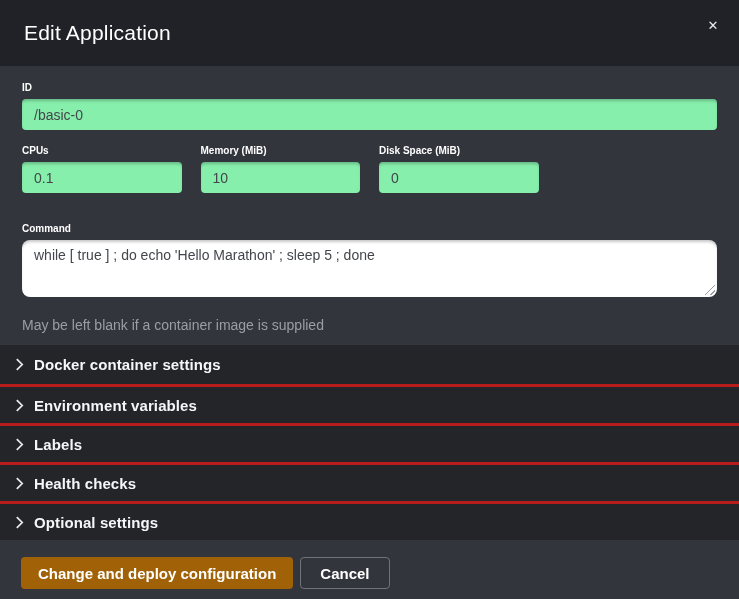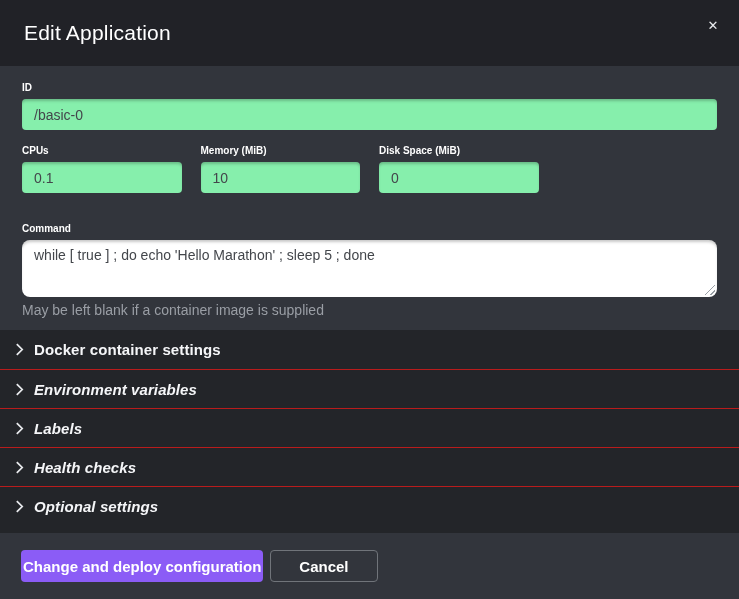--- a/index.html
+++ b/index.html
@@ -69,32 +69,32 @@
     font-size: 14px; color: #43464b;
     resize: none; outline: none;
   }
   .resize-handle {
     position: absolute; right: 2px; bottom: 2px;
     width: 11px; height: 11px;
     background: repeating-linear-gradient(135deg, #9aa0a6 0 1px, transparent 1px 4px);
     clip-path: polygon(100% 0, 100% 100%, 0 100%);
   }
   .help-text {
-    color: #9a9ea5; font-size: 14px; margin-top: 5px;
+    color: #9a9ea5; font-size: 14px; margin-top: 20px;
   }
 
   
   .accordion { background: #232529; flex: 1 1 auto; }
   .accordion-row {
     height: 39px;
     display: flex; align-items: center;
     padding: 0 15px;
     cursor: pointer;
   }
-  .accordion-row + .accordion-row { border-top: 1px solid #b91c1c; font-style: italic; }
+  .accordion-row + .accordion-row { border-top: 3px solid #b91c1c; }
   .chevron { display: flex; align-items: center; margin-right: 10px; flex: 0 0 auto; }
   .accordion-label {
     color: #f5f6f8; font-size: 15px; font-weight: 700; letter-spacing: 0.1px;
   }
 
   
   .modal-footer {
     height: 66px; flex: 0 0 66px;
     background: #32353c;
     display: flex; align-items: center;
@@ -102,29 +102,29 @@
   }
   .btn {
     height: 32px;
     display: inline-flex; align-items: center; justify-content: center;
     border-radius: 4px;
     font-family: "Liberation Sans", sans-serif;
     font-size: 15px; font-weight: 700;
     cursor: pointer;
   }
   .btn-primary {
-    background: #8b5cf6; color: #ffffff;
+    background: #a16207; color: #ffffff;
     border: none;
-    padding: 0 2px;
+    padding: 0 17px;
     margin-right: 7px;
   }
   .btn-cancel {
     background: transparent; color: #ffffff;
     border: 1px solid #70747a;
-    padding: 0 28px;
+    padding: 0 19px;
   }
 </style>
 </head>
 <body>
 
 <div class="modal">
 
   <div class="modal-header">
     <div class="modal-title">Edit Application</div>
     <button class="close-btn">✕</button>

